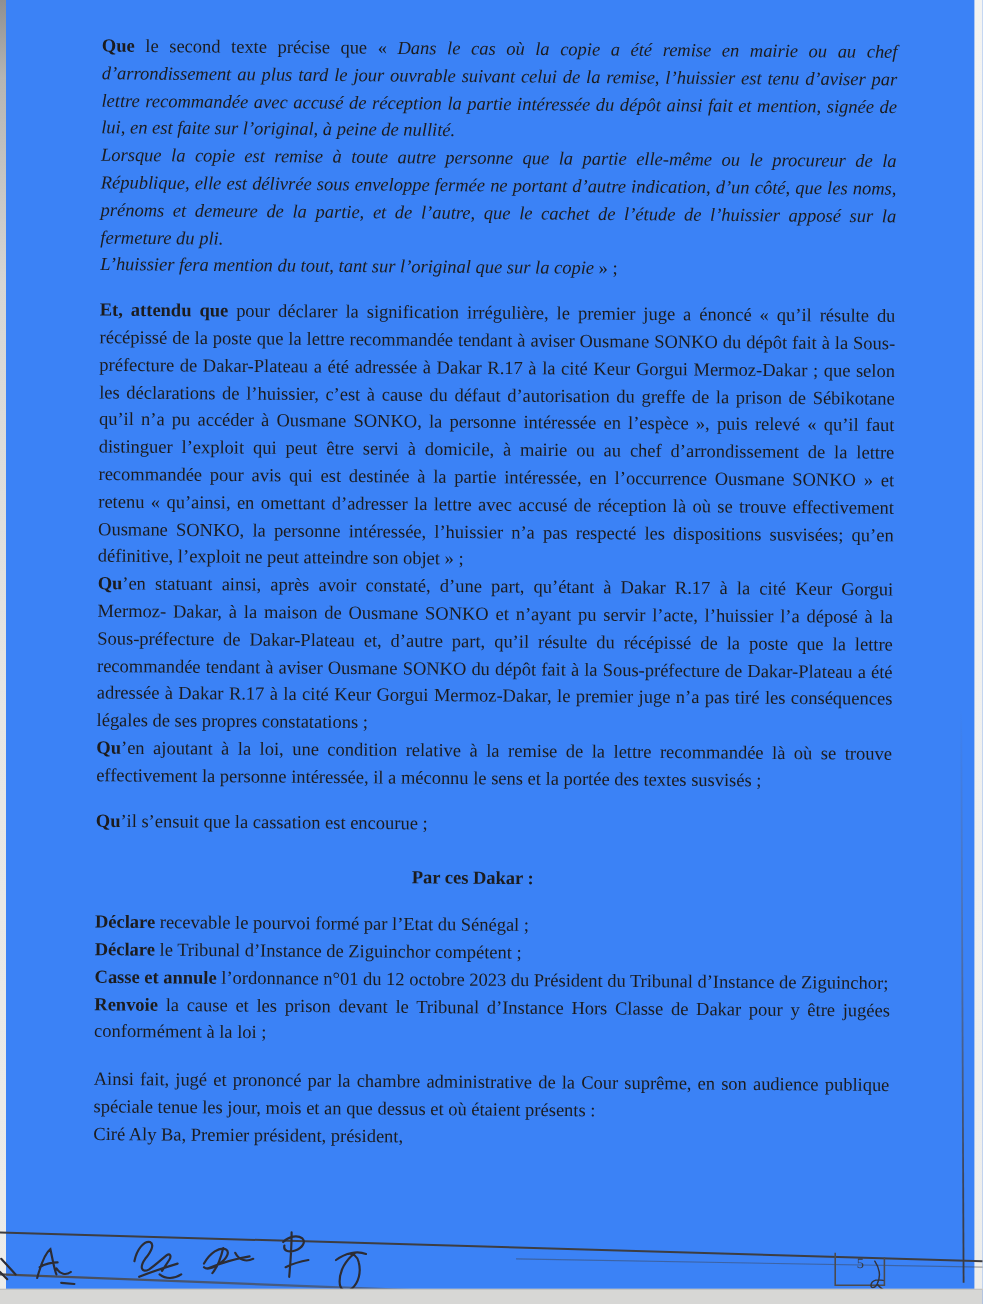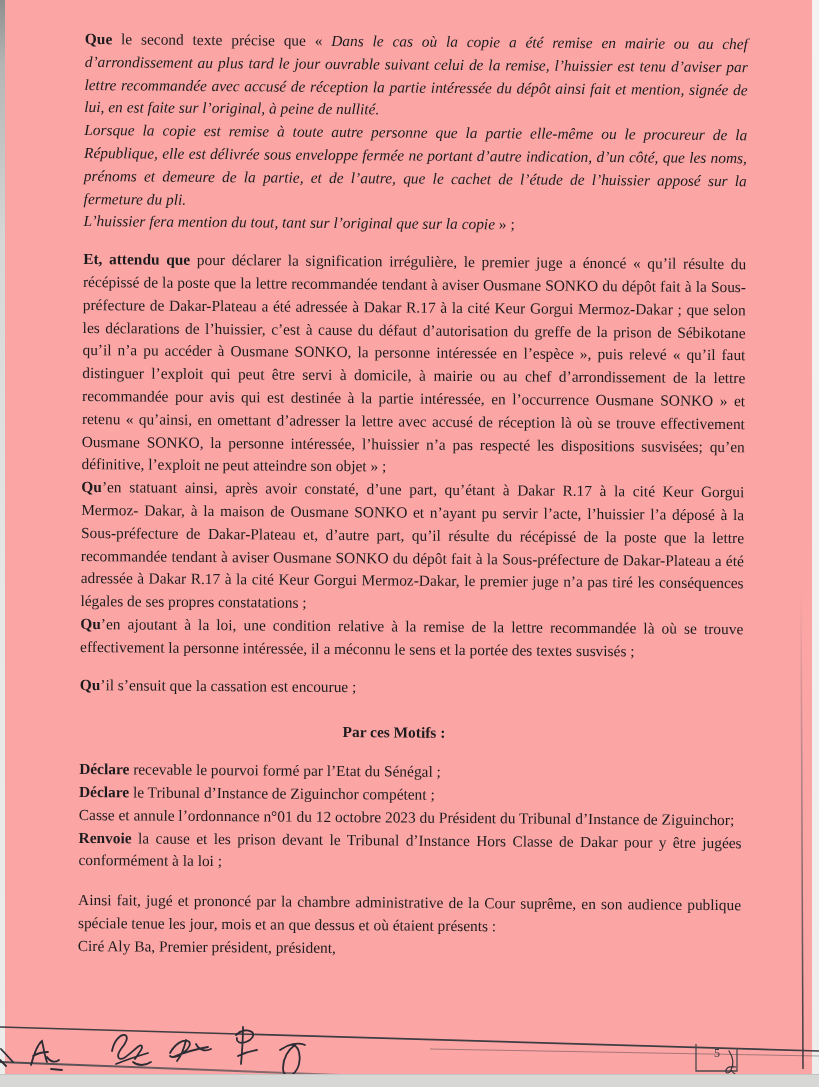--- a/index.html
+++ b/index.html
@@ -1,21 +1,21 @@
 <!DOCTYPE html>
 <html><head>
 <meta charset="utf-8">
 <style>
   html,body{margin:0;padding:0;}
   body{
     width:819px;height:1087px;overflow:hidden;position:relative;
     background:#fafaf8;
     font-family:"Liberation Serif","DejaVu Serif",serif;
   }
-  .page{position:absolute;inset:0;background:#fca5a5;}
+  .page{position:absolute;inset:0;background:#3b82f6;}
   
   .edge-left{
     position:absolute;left:0;top:0;width:5px;height:1075px;
     background:linear-gradient(180deg,#8f8f8f 0%,#b5b5b3 6%,#d6d6d4 22%,#e6e6e4 55%,#ececea 100%);
   }
   .edge-right{
     position:absolute;right:0;top:0;width:7px;height:1075px;
     background:linear-gradient(180deg,#f3f3f1,#ededeb);
   }
   .scanbed-strip{
@@ -45,24 +45,24 @@
   <div class="edge-right"></div>
 
   <div class="doc">
       <p><span style="font-weight: bold;">Que</span><span> le second texte précise que « </span><span style="font-style: italic;">Dans le cas où la copie a été remise en mairie ou au chef d’arrondissement au plus tard le jour ouvrable suivant celui de la remise, l’huissier est tenu d’aviser par lettre recommandée avec accusé de réception la partie intéressée du dépôt ainsi fait et mention, signée de lui, en est faite sur l’original, à peine de nullité.</span></p>
       <p><span style="font-style: italic;">Lorsque la copie est remise à toute autre personne que la partie elle-même ou le procureur de la République, elle est délivrée sous enveloppe fermée ne portant d’autre indication, d’un côté, que les noms, prénoms et demeure de la partie, et de l’autre, que le cachet de l’étude de l’huissier apposé sur la fermeture du pli.</span></p>
       <p><span style="font-style: italic;">L’huissier fera mention du tout, tant sur l’original que sur la copie</span><span> » ;</span></p>
       <p style="margin-top: 15px;"><span style="font-weight: bold;">Et, attendu que</span><span> pour déclarer la signification irrégulière, le premier juge a énoncé « qu’il résulte du récépissé de la poste que la lettre recommandée tendant à aviser Ousmane SONKO du dépôt fait à la Sous-préfecture de Dakar-Plateau a été adressée à Dakar R.17 à la cité Keur Gorgui Mermoz-Dakar ; que selon les déclarations de l’huissier, c’est à cause du défaut d’autorisation du greffe de la prison de Sébikotane qu’il n’a pu accéder à Ousmane SONKO, la personne intéressée en l’espèce », puis relevé « qu’il faut distinguer l’exploit qui peut être servi à domicile, à mairie ou au chef d’arrondissement de la lettre recommandée pour avis qui est destinée à la partie intéressée, en l’occurrence Ousmane SONKO » et retenu « qu’ainsi, en omettant d’adresser la lettre avec accusé de réception là où se trouve effectivement Ousmane SONKO, la personne intéressée, l’huissier n’a pas respecté les dispositions susvisées; qu’en définitive, l’exploit ne peut atteindre son objet » ;</span></p>
       <p><span style="font-weight: bold;">Qu</span><span>’en statuant ainsi, après avoir constaté, d’une part, qu’étant à Dakar R.17 à la cité Keur Gorgui Mermoz- Dakar, à la maison de Ousmane SONKO et n’ayant pu servir l’acte, l’huissier l’a déposé à la Sous-préfecture de Dakar-Plateau et, d’autre part, qu’il résulte du récépissé de la poste que la lettre recommandée tendant à aviser Ousmane SONKO du dépôt fait à la Sous-préfecture de Dakar-Plateau a été adressée à Dakar R.17 à la cité Keur Gorgui Mermoz-Dakar, le premier juge n’a pas tiré les conséquences légales de ses propres constatations ;</span></p>
       <p><span style="font-weight: bold;">Qu</span><span>’en ajoutant à la loi, une condition relative à la remise de la lettre recommandée là où se trouve effectivement la personne intéressée, il a méconnu le sens et la portée des textes susvisés ;</span></p>
       <p style="margin-top: 15px;"><span style="font-weight: bold;">Qu</span><span>’il s’ensuit que la cassation est encourue ;</span></p>
-      <p class="heading" style="margin-top: 23px;"><span>Par ces Motifs :</span></p>
+      <p class="heading" style="margin-top: 23px;"><span>Par ces Dakar :</span></p>
       <p style="margin-top: 16px;"><span style="font-weight: bold;">Déclare</span><span> recevable le pourvoi formé par l’Etat du Sénégal ;</span></p>
       <p><span style="font-weight: bold;">Déclare</span><span> le Tribunal d’Instance de Ziguinchor compétent ;</span></p>
-      <p><span style="font-weight: normal;">Casse et annule</span><span> l’ordonnance n°01 du 12 octobre 2023 du Président du Tribunal d’Instance de Ziguinchor;</span></p>
+      <p><span style="font-weight: bold;">Casse et annule</span><span> l’ordonnance n°01 du 12 octobre 2023 du Président du Tribunal d’Instance de Ziguinchor;</span></p>
       <p><span style="font-weight: bold;">Renvoie</span><span> la cause et les prison devant le Tribunal d’Instance Hors Classe de Dakar pour y être jugées conformément à la loi ;</span></p>
       <p style="margin-top: 17px;"><span>Ainsi fait, jugé et prononcé par la chambre administrative de la Cour suprême, en son audience publique spéciale tenue les jour, mois et an que dessus et où étaient présents :</span></p>
       <p><span>Ciré Aly Ba, Premier président, président,</span></p>
     </div>
 
   <svg class="overlay" width="819" height="1087" viewBox="0 0 819 1087">
     <defs>
       <linearGradient id="fadeB" x1="0" y1="0" x2="1" y2="0">
         <stop offset="0" stop-color="#4a4a4f"></stop>
         <stop offset="0.75" stop-color="#4a4a4f" stop-opacity="0.6"></stop>

